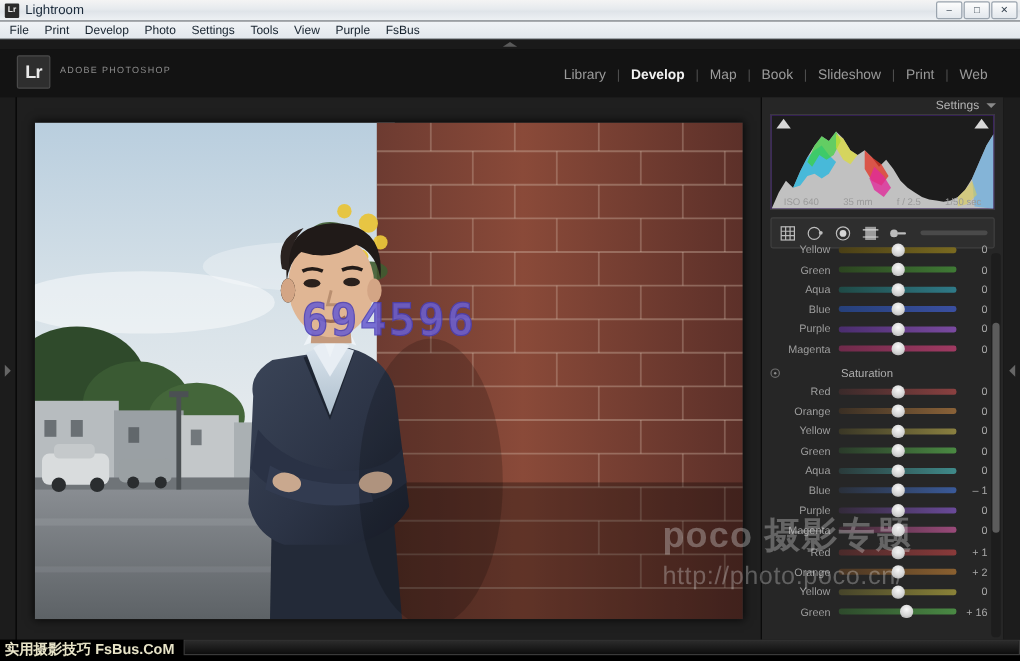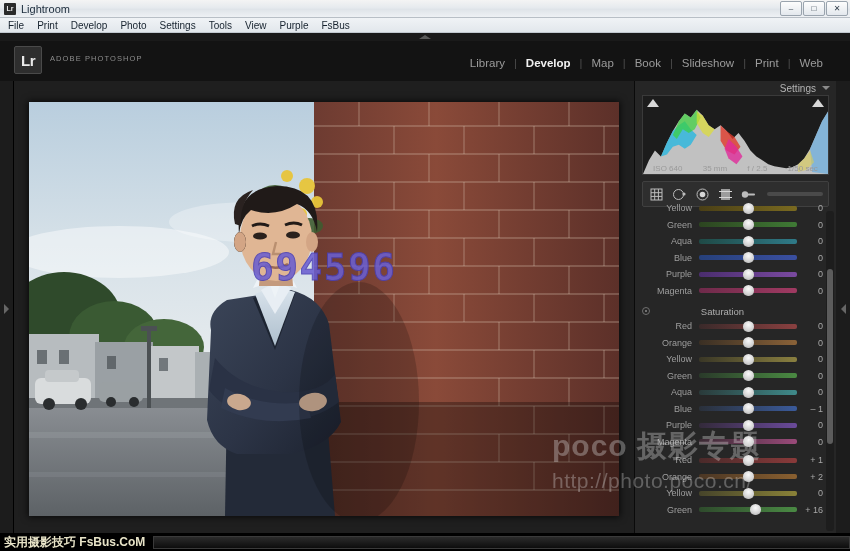--- a/index.html
+++ b/index.html
@@ -260,21 +260,21 @@
   .lr-btn {
     flex: 1; height: 19px; background: linear-gradient(to bottom,#4a4a4a,#3a3a3a);
     border: 1px solid #5c5c5c; border-radius: 2px;
     display: flex; align-items: center; justify-content: center;
     font-size: 10px; color: #c9c9c9;
   }
 
   
   .statusbar {
     position: absolute; left: 0; bottom: 0; width: 850px; height: 18px;
-    background: #000; display: flex; align-items: center;
+    background: #000; display: flex; align-items: flex-start;
   }
   .status-text {
     font-size: 12px; color: #e8e4c8; font-weight: bold;
     padding-left: 4px; white-space: nowrap;
   }
   .status-strip {
     margin-left: 8px; flex: 1; height: 13px;
     background: linear-gradient(to bottom,#2b2b2b,#0d0d0d);
     border: 1px solid #3a3a3a;
   }

